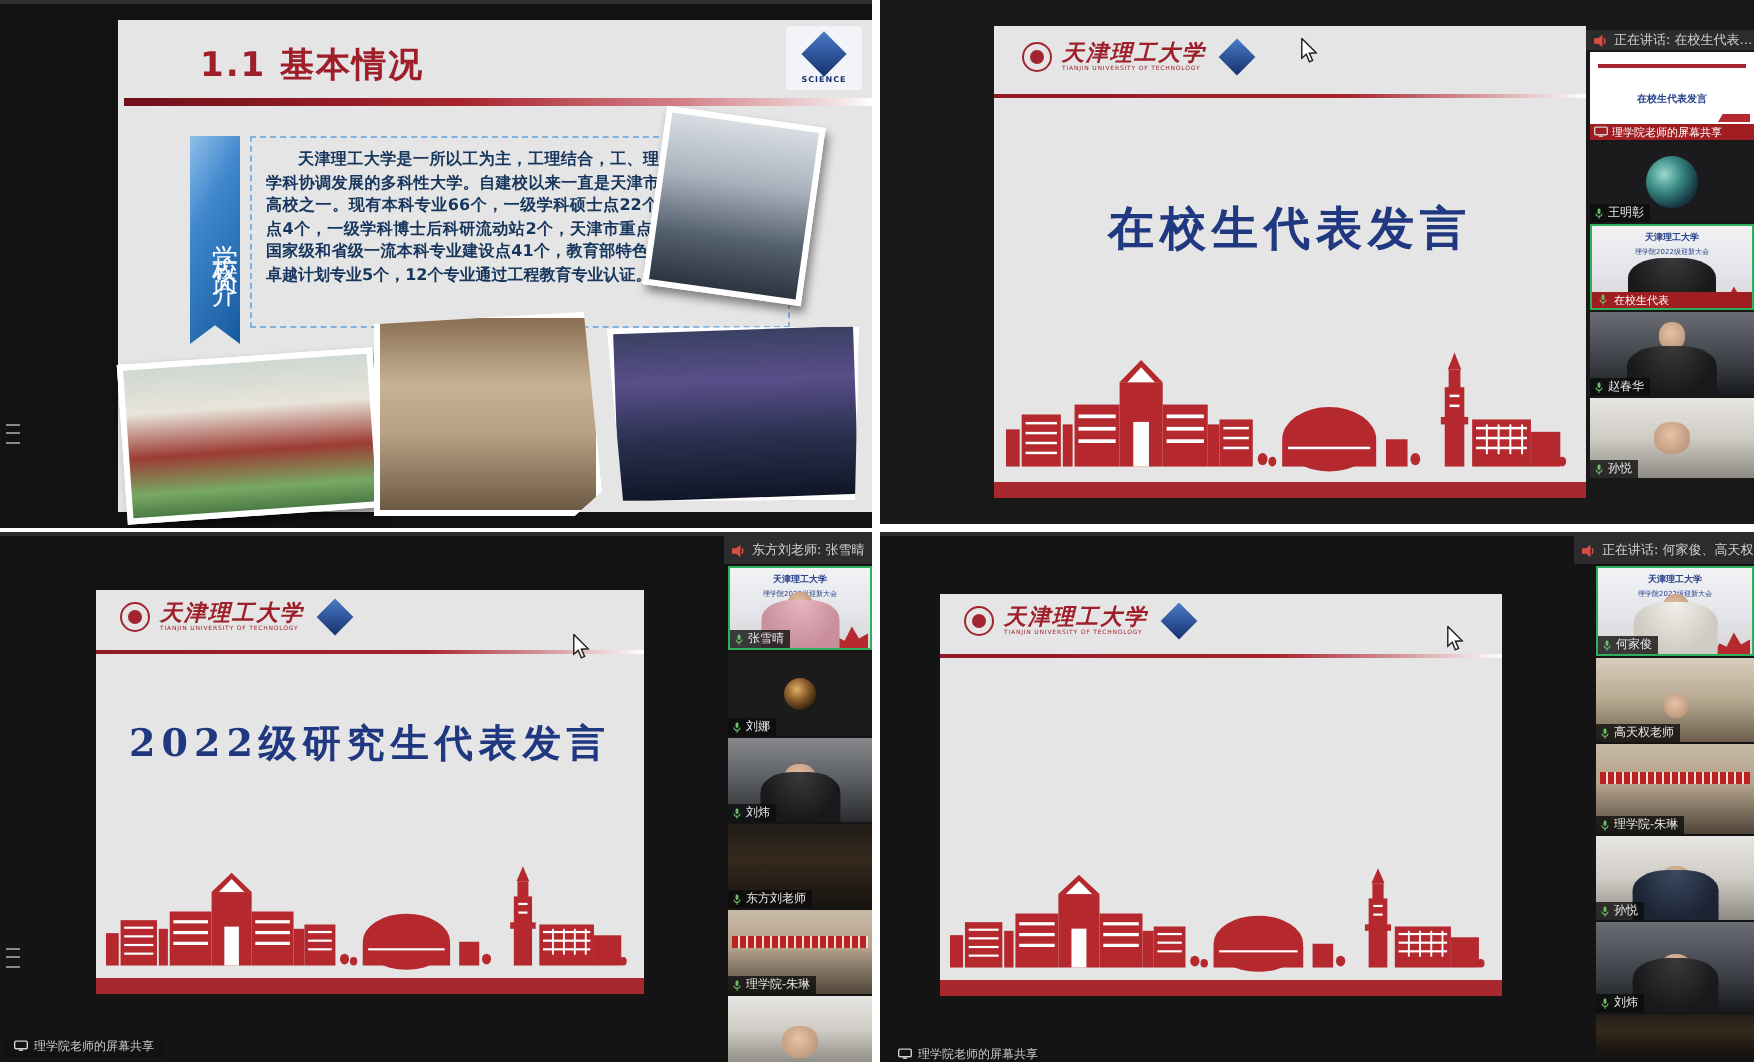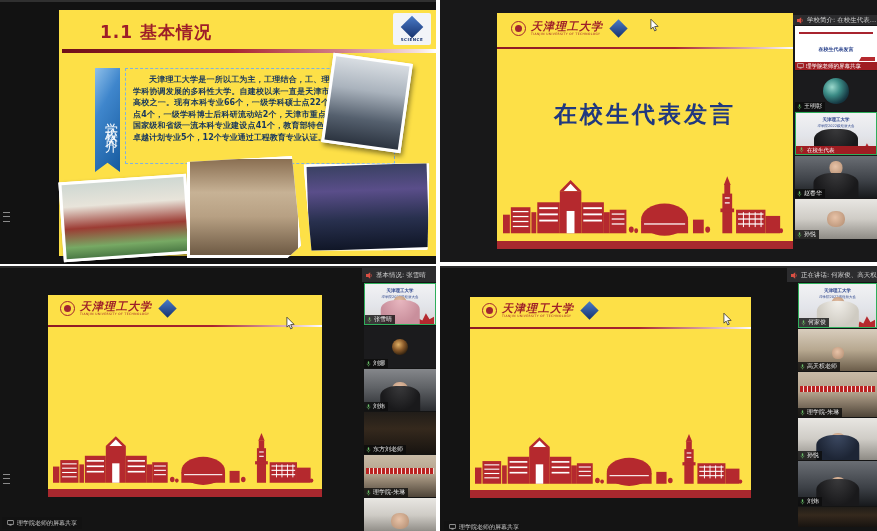--- a/index.html
+++ b/index.html
@@ -4,21 +4,21 @@
 <style>
   html,body{margin:0;padding:0;}
   body{width:877px;height:531px;position:relative;background:#ffffff;
        font-family:"DejaVu Sans","Liberation Sans",sans-serif;overflow:hidden;}
   .quad{position:absolute;overflow:hidden;background:#121212;}
   #q-tl{left:0;top:0;width:436px;height:262px;border-top:2px solid #303030;}
   #q-tr{left:440px;top:0;width:437px;height:262px;background:#181819;}
   #q-bl{left:0;top:266px;width:436px;height:265px;background:#141414;border-top:2px solid #2b2b2b;}
   #q-br{left:440px;top:266px;width:437px;height:265px;background:#141414;border-top:2px solid #2b2b2b;}
 
-  .slide{position:absolute;background:#fde047;}
+  .slide{position:absolute;background:#e5e5e5;}
   
   #tl-slide{left:59px;top:8px;width:377px;height:246px;}
   .tl-title{position:absolute;left:41px;top:11px;font-size:17px;font-weight:bold;color:#9e1e29;letter-spacing:1px;}
   .tl-rule{position:absolute;left:3px;top:39px;right:0;height:4px;
            background:linear-gradient(90deg,#6f1019,#a8242f 45%,#d4828a 75%,#f3dfe1 95%,#fff);}
   .sci-logo{position:absolute;display:flex;flex-direction:column;align-items:center;justify-content:center;}
   #tl-sci{right:5px;top:3px;width:38px;height:32px;background:#f2f4f8;border-radius:2px;}
   .sci-diamond{width:16px;height:16px;background:linear-gradient(135deg,#4a7bc8,#16316e);transform:rotate(45deg);margin-top:2px;}
   .sci-word{font-size:4px;color:#16316e;font-weight:bold;margin-top:2px;letter-spacing:.5px;}
   .ribbon{position:absolute;left:36px;top:58px;width:25px;height:104px;
@@ -231,21 +231,21 @@
       </svg>
     <div class="red-bar"></div>
     <svg class="cursor" style="left:153px;top:6px;">
         <use href="#cursorArrow"></use>
       </svg>
   </div>
   <div class="speak-bar" style="left:353px;top:15px;right:0;height:10px;">
     <svg class="spk-icon">
         <use href="#speaker"></use>
       </svg>
-    <span>学校简介: 在校生代表…</span>
+    <span>正在讲话: 在校生代表…</span>
   </div>
   <div class="sidebar" style="left:355px;top:26px;width:82px;">
     <div class="thumb fill-preview" style="height:44px;">
       <div class="prev-rule"></div>
       <div class="prev-title">在校生代表发言</div>
       <div class="prev-sky"></div>
       <div class="red-strip">
         <svg class="pill-ic">
             <use href="#monitorGlyph"></use>
           </svg>
@@ -301,33 +301,34 @@
   <div class="slide" style="left:48px;top:27px;width:274px;height:202px;">
     <div class="univ-header" style="left:12px;top:6px;">
       <div class="seal"></div>
       <div class="univ-script">
         <span class="univ-zh">天津理工大学</span>
         <span class="univ-en">TIANJIN UNIVERSITY OF TECHNOLOGY</span>
       </div>
       <div class="mini-diamond"></div>
     </div>
     <div class="thin-rule" style="left:0;right:0;top:30px;"></div>
+    <div class="big-title" style="top:64px;font-size:19px;">2022级研究生代表发言</div>
     <svg class="skyline" style="left:5px;bottom:11px;width:264px;height:54px;">
         <use href="#skyline"></use>
       </svg>
     <div class="red-bar"></div>
     <svg class="cursor" style="left:238px;top:22px;">
         <use href="#cursorArrow"></use>
       </svg>
   </div>
   <div class="speak-bar" style="left:362px;top:0;right:0;height:14px;">
     <svg class="spk-icon">
         <use href="#speaker"></use>
       </svg>
-    <span>基本情况: 张雪晴</span>
+    <span>东方刘老师: 张雪晴</span>
   </div>
   <div class="sidebar" style="left:364px;top:15px;width:72px;">
     <div class="thumb active fill-vbg" style="height:42px;">
       <div class="vbg-text">
         <div class="l1">天津理工大学</div>
         <div class="l2">理学院2022级迎新大会</div>
       </div>
       <div class="vbg-sky"></div>
       <div class="person-skin" style="bottom:35%;"></div>
       <div class="person-dark" style="background:radial-gradient(ellipse at 50% 0%,#e8b7c0 0%,#c98f9c 70%);"></div>

